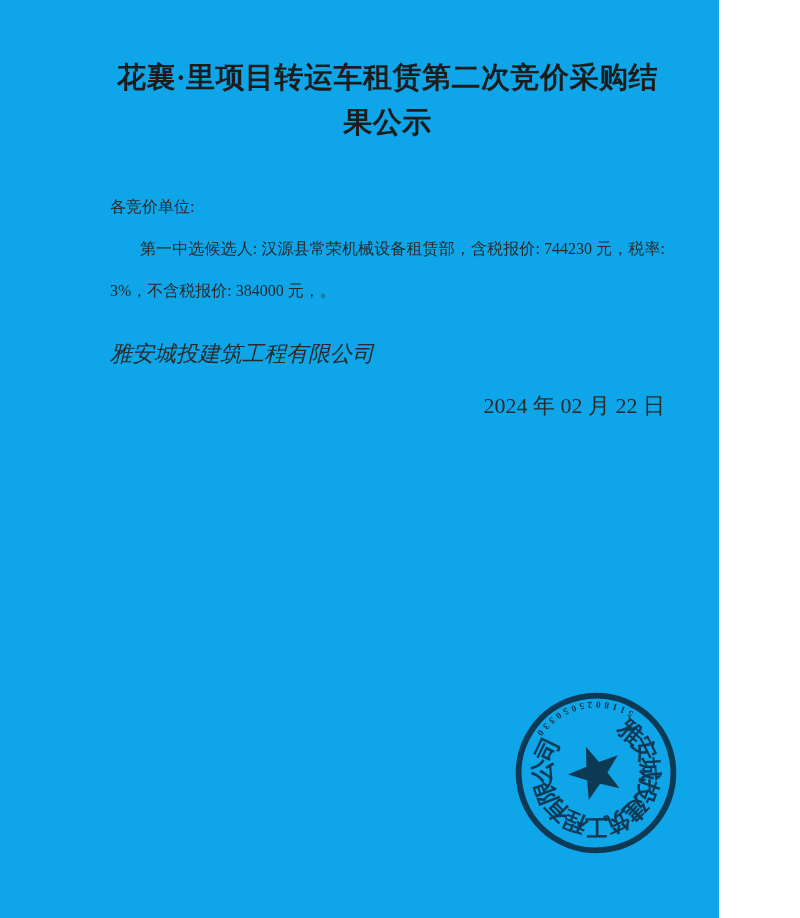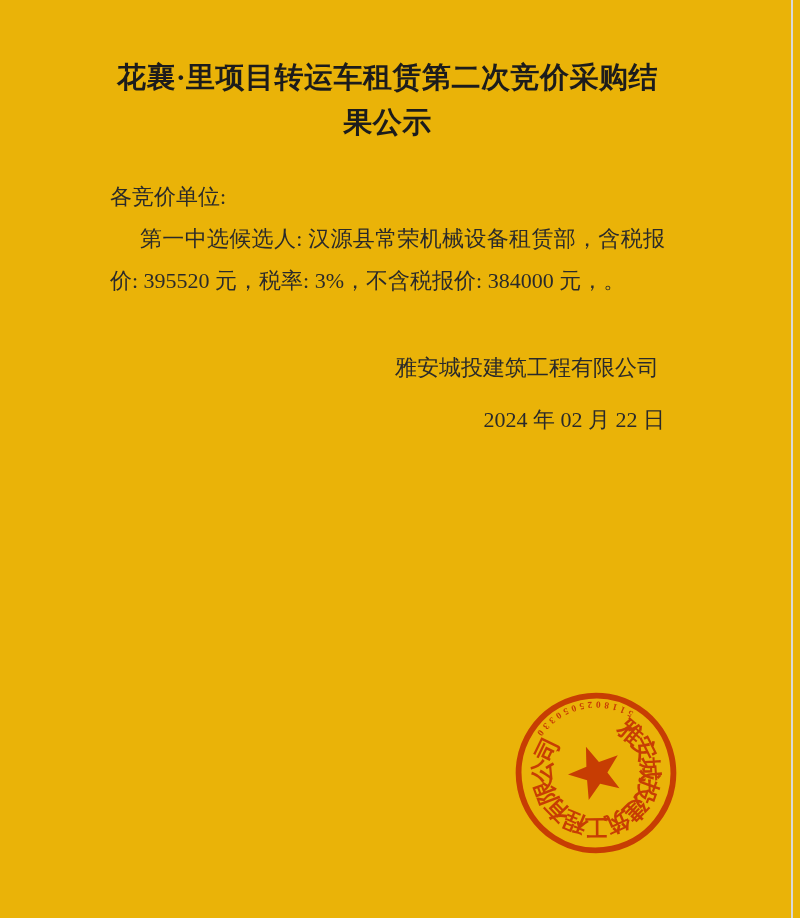--- a/index.html
+++ b/index.html
@@ -1,54 +1,55 @@
 <!DOCTYPE html>
 <html style="--seal-color: #d6484e;"><head>
 <meta charset="utf-8">
 <style>
   html,body { margin:0; padding:0; background:#ffffff; }
   .page {
     position:relative;
-    width:800px; height:918px;
-    background:#eab308;
+    width:719px; height:918px;
+    background:#0ea5e9;
     font-family:"Liberation Serif","DejaVu Serif",serif;
     color:#262626;
     overflow:hidden;
   }
   .content {
     position:absolute;
     left:110px; top:0;
     width:555px;
   }
   .doc-title {
     margin-top:55px;
     font-size:29px;
     font-weight:bold;
     line-height:45px;
     text-align:center;
     color:#1c1c1c;
     letter-spacing:0.5px;
   }
   .doc-title span { display:block; }
   .body-text {
-    margin-top:31px;
-    font-size:22px;
+    margin-top:41px;
+    font-size:16px;
     line-height:42px;
     text-align:justify;
     color:#2a2a2a;
   }
   .body-text p { margin:0; text-indent:30px; }
   .body-text p.salutation { text-indent:0; }
   .sig-line {
-    margin-top:45px;
+    margin-top:21px;
     font-size:22px;
     line-height:42px;
-    text-align:right;
+    text-align:left;
     padding-right:6px;
     color:#2a2a2a;
+    font-style:italic;
   }
   .date-line {
     margin-top:10px;
     font-size:22px;
     line-height:42px;
     text-align:right;
     color:#2a2a2a;
   }
   .edge-line {
     position:absolute;
@@ -79,21 +80,21 @@
 
   <div class="content">
 
     <div class="doc-title">
       <span>花襄·里项目转运车租赁第二次竞价采购结</span>
       <span>果公示</span>
     </div>
 
     <div class="body-text">
       <p class="salutation">各竞价单位:</p>
-      <p>第一中选候选人: 汉源县常荣机械设备租赁部，含税报价: 395520 元，税率: 3%，不含税报价: 384000 元，。</p>
+      <p>第一中选候选人: 汉源县常荣机械设备租赁部，含税报价: 744230 元，税率: 3%，不含税报价: 384000 元，。</p>
     </div>
 
     <div class="sig-line">雅安城投建筑工程有限公司</div>
     <div class="date-line">2024 年 02 月 22 日</div>
 
   </div>
 
   <svg class="seal" viewBox="0 0 200 200" xmlns="http://www.w3.org/2000/svg">
     <g id="seal-rotor" transform="rotate(168 100 100)">
       <circle class="seal-ring" cx="100" cy="100" r="91" fill="none" stroke-width="7"></circle>

